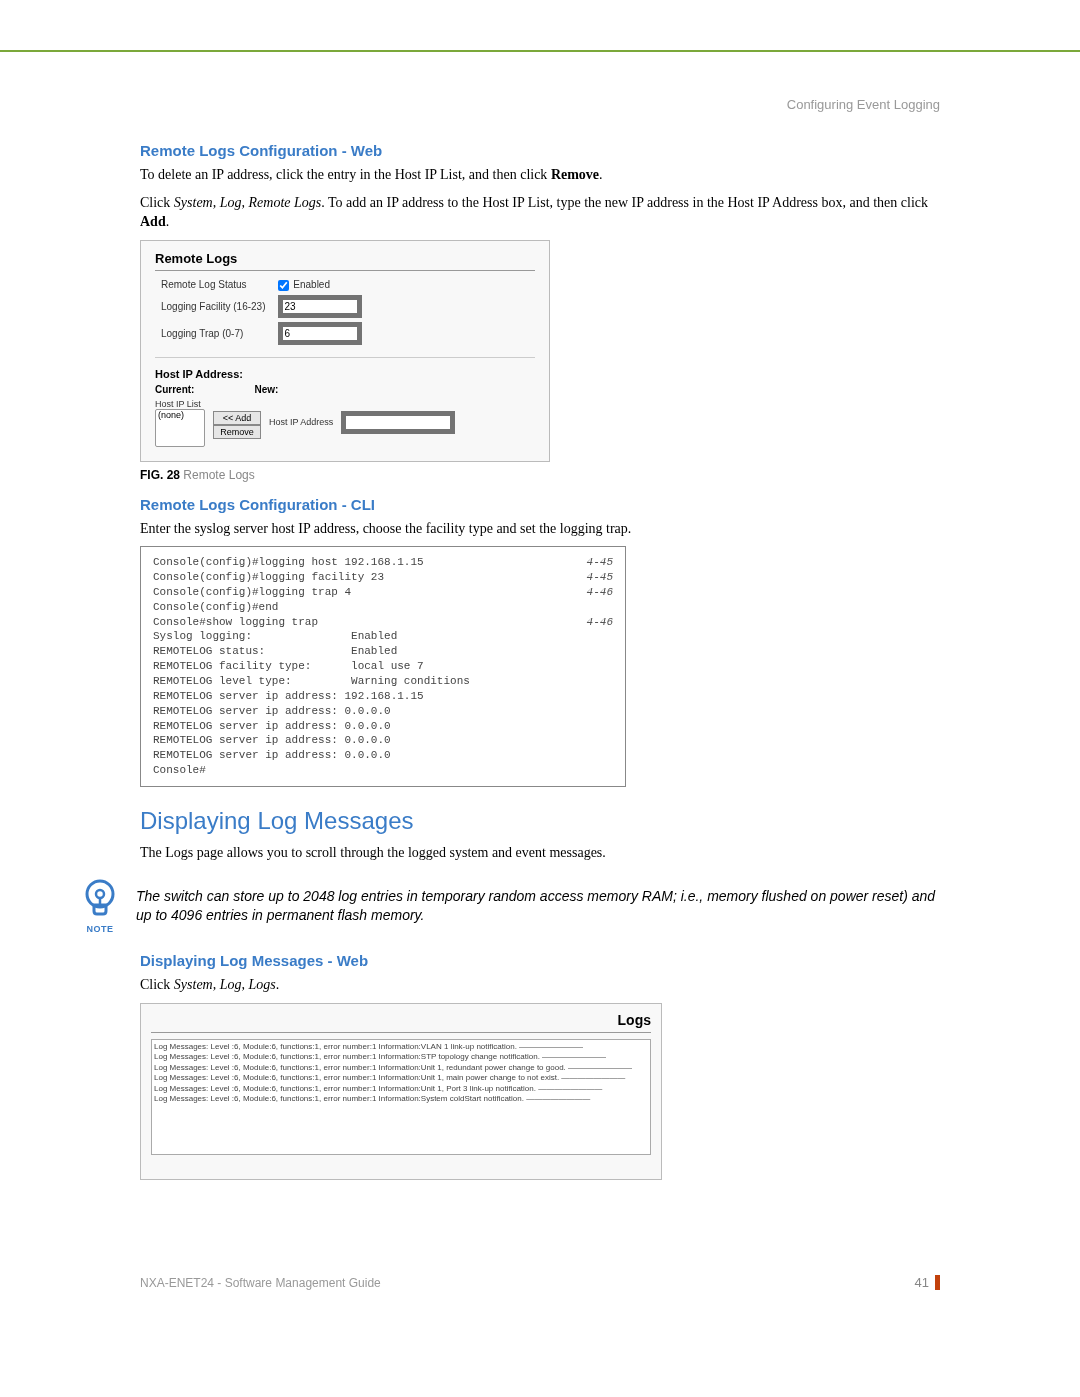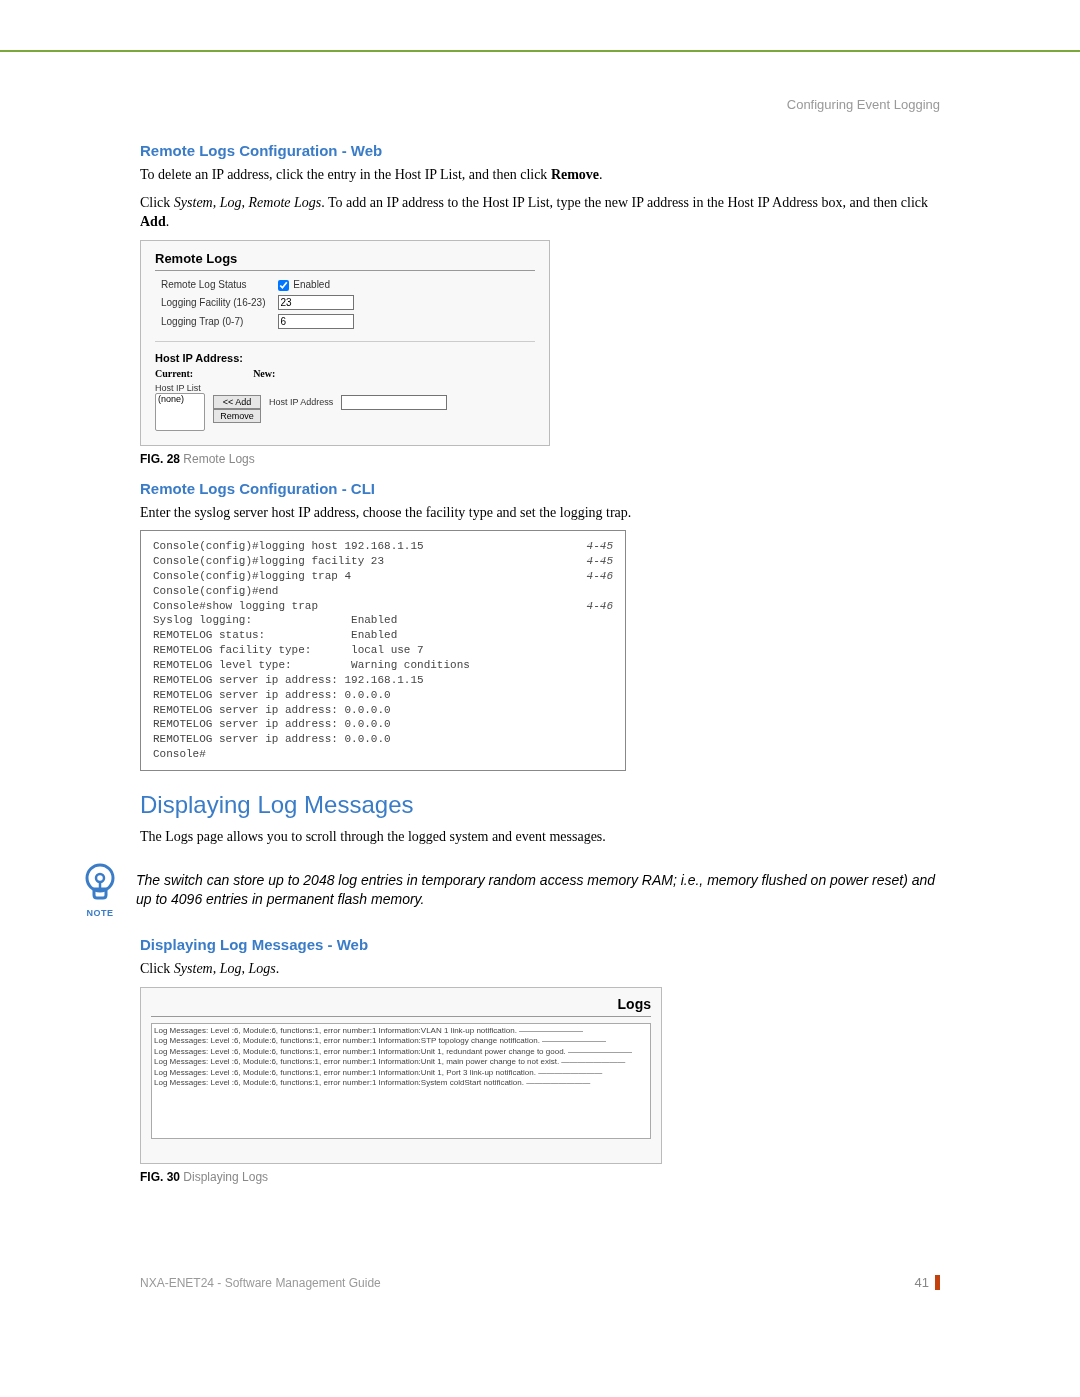--- a/index.html
+++ b/index.html
@@ -71,28 +71,28 @@
     font-size: 13px;
     color: #000;
     border-bottom: 1px solid #999;
     padding-bottom: 4px;
     margin-bottom: 6px;
   }
   .ui-shot hr.thin { border: none; border-top: 1px solid #ccc; margin: 10px 0; }
   .ui-shot table.form-tbl { border-collapse: collapse; }
   .ui-shot table.form-tbl td { padding: 2px 6px; font-size: 10px; vertical-align: middle; }
   .ui-shot input[type="text"] {
-    border: 1px solid #737373;
+    border: 5px solid #737373;
     font-size: 10px;
     height: 13px;
     padding: 0 2px;
   }
   .ui-shot input[type="checkbox"] { vertical-align: middle; margin:0 2px 0 0; height:11px; width:11px;}
   .ui-shot .sub-label { font-weight: bold; font-size: 11px; color:#000; margin: 8px 0 4px 0; display:block;}
-  .ui-shot .col-labels { display:flex; gap:60px; font-size:10px; color:#000; font-weight:bold; margin-top:4px;font-family:Liberation Serif, serif;}
+  .ui-shot .col-labels { display:flex; gap:60px; font-size:10px; color:#000; font-weight:bold; margin-top:4px;}
   .ui-shot .list-row { display:flex; align-items:flex-start; gap:8px; margin-top:4px; font-size:10px;}
   .ui-shot select.listbox { width:50px; height:38px; border:1px solid #999; font-size:9px;}
   .ui-shot .btn-col { display:flex; flex-direction:column; gap:0; }
   .ui-shot button.mini {
     font-size: 9px;
     border: 1px solid #888;
     background: #e6e6e6;
     padding: 1px 4px;
     width: 48px;
   }
@@ -283,22 +283,18 @@
     <div class="logs-title">Logs</div>
     <div class="logs-list" id="logs-list">
         <div class="log-entry">Log Messages: Level :6, Module:6, functions:1, error number:1 Information:VLAN 1 link-up notification. ————————</div>
         <div class="log-entry">Log Messages: Level :6, Module:6, functions:1, error number:1 Information:STP topology change notification. ————————</div>
         <div class="log-entry">Log Messages: Level :6, Module:6, functions:1, error number:1 Information:Unit 1, redundant power change to good. ————————</div>
         <div class="log-entry">Log Messages: Level :6, Module:6, functions:1, error number:1 Information:Unit 1, main power change to not exist. ————————</div>
         <div class="log-entry">Log Messages: Level :6, Module:6, functions:1, error number:1 Information:Unit 1, Port 3 link-up notification. ————————</div>
         <div class="log-entry">Log Messages: Level :6, Module:6, functions:1, error number:1 Information:System coldStart notification. ————————</div>
       </div>
   </div>
-  <div class="fig-caption">
-    <span class="fig-label">FIG. 30</span>
-    <span class="fig-text">Displaying Logs</span>
-  </div>
 
   <div class="footer">
     <span>NXA-ENET24 - Software Management Guide</span>
     <span class="page-num">41</span>
   </div>
 </div>
 
 </body></html>

